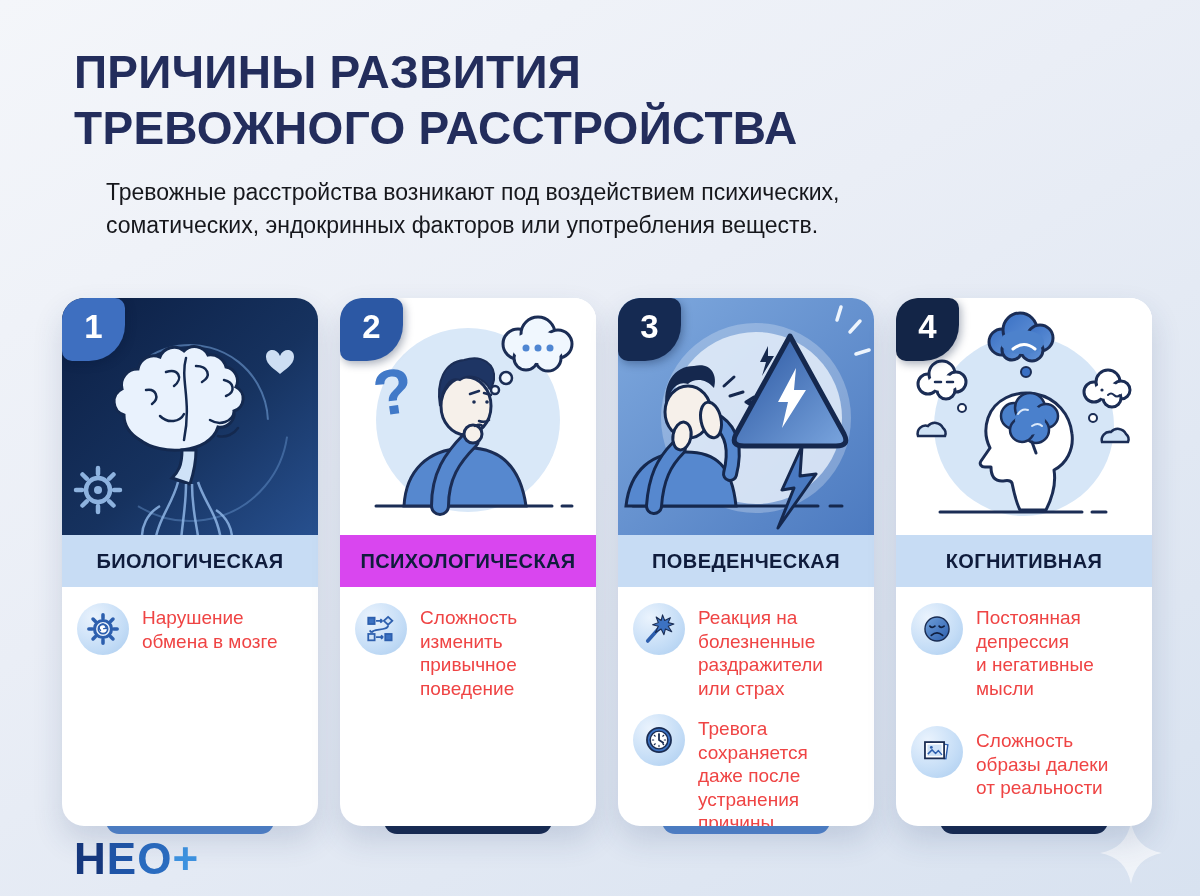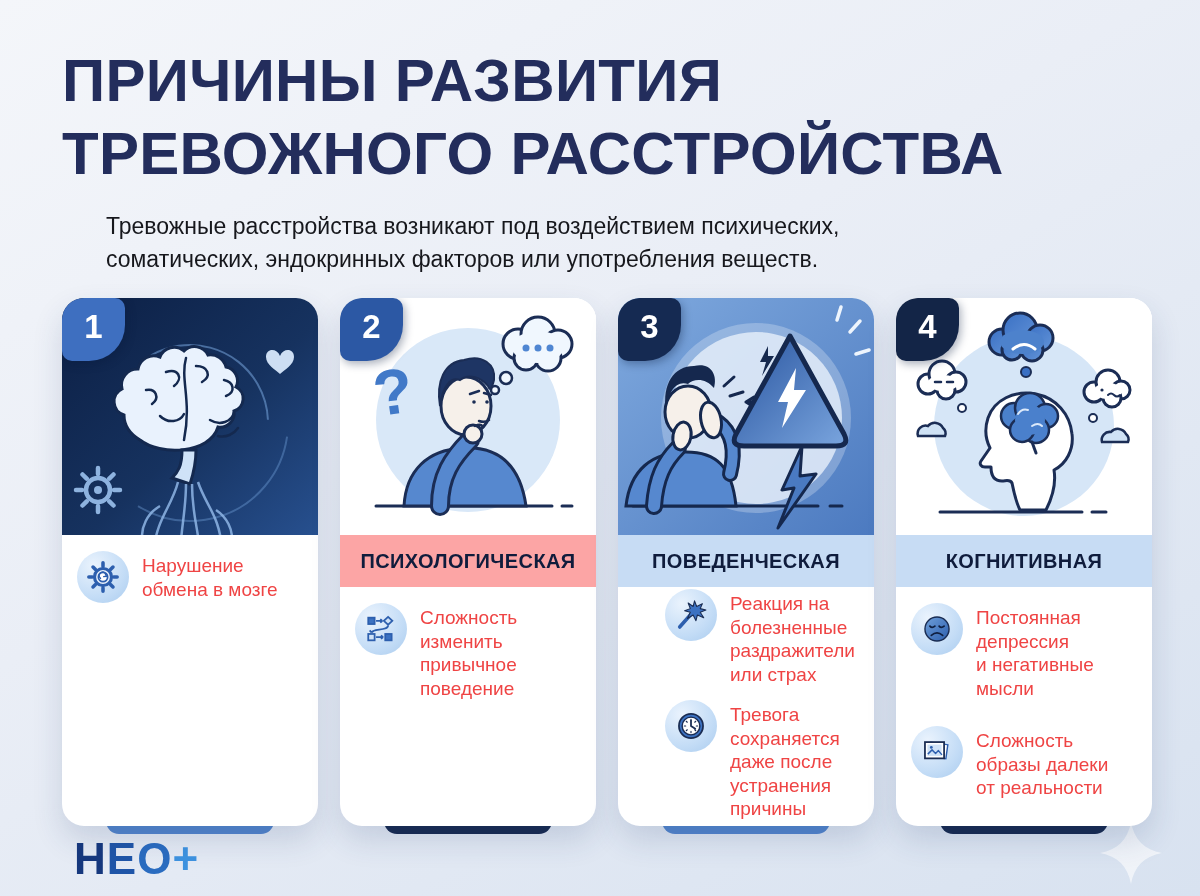--- a/index.html
+++ b/index.html
@@ -2,42 +2,42 @@
 <html><head>
 <meta charset="utf-8">
 <style>
   html,body{margin:0;padding:0;}
   body{
     width:1200px;height:896px;overflow:hidden;position:relative;
     font-family:"Liberation Sans", sans-serif;
     background:linear-gradient(150deg,#f4f6fa 0%,#eaeef6 42%,#d8e2f0 100%);
   }
   .header{position:absolute;left:62px;top:44px;width:1080px;}
-  .title{font-size:60px;font-weight:800;line-height:1.22;color:#232d5c;letter-spacing:.3px;}
+  .title{font-size:46px;font-weight:800;line-height:1.22;color:#232d5c;letter-spacing:.3px;margin-left:12px;}
   .subtitle{margin-top:20px;font-size:23px;line-height:1.42;color:#16171c;white-space:pre-line;margin-left:44px;}
 
   .cards{position:absolute;left:62px;top:298px;display:flex;gap:22px;}
   .card{width:256px;height:528px;position:relative;}
   .tab{position:absolute;left:17%;width:66%;bottom:-8px;height:26px;border-radius:13px;}
   .card-body{
     position:relative;z-index:1;width:100%;height:100%;background:#fff;
     border-radius:22px;overflow:hidden;box-shadow:0 14px 30px rgba(35,60,110,.16);
   }
   .illu{height:237px;position:relative;background:#fff;}
   .illu svg{display:block;width:100%;height:100%;}
   .badge{
     position:absolute;top:0;left:0;width:63px;height:63px;z-index:2;
     border-radius:20px 10px 36px 10px;color:#fff;font-size:33px;font-weight:800;
     display:flex;align-items:center;justify-content:center;box-sizing:border-box;padding-bottom:6px;
     box-shadow:2px 3px 8px rgba(10,25,60,.35);
   }
   .band{height:52px;display:flex;align-items:center;justify-content:center;
     font-size:20px;font-weight:700;color:#0f1c3c;letter-spacing:.4px;}
   .content{padding:16px 10px 0 15px;display:flex;flex-direction:column;gap:26px;}
-  .card:nth-child(3) .content{gap:14px;padding-top:2px;margin-left:32px;}
+  .card:nth-child(3) .content{gap:14px;padding-top:16px;}
   .item{display:flex;gap:13px;align-items:flex-start;}
   .icon-circle{width:52px;height:52px;border-radius:50%;flex:0 0 52px;
     background:radial-gradient(circle at 32% 28%,#eaf3fd 0%,#c3dcf6 62%,#a9cbee 100%);
     display:flex;align-items:center;justify-content:center;}
   .icon-circle svg{width:34px;height:34px;}
   .item-text{font-size:19px;line-height:1.24;color:#ef4444;white-space:pre-line;padding-top:3px;font-weight:500;}
 
   .logo{position:absolute;left:74px;top:834px;font-size:44px;font-weight:800;letter-spacing:1px;}
   .sparkle{position:absolute;left:1098px;top:820px;width:66px;height:66px;opacity:.85;}
 </style>
@@ -94,20 +94,21 @@
               <path d="M-12 72 C-18 96 -34 110 -36 140"></path>
               <path d="M-4 74 C-4 102 -10 122 -10 150"></path>
               <path d="M2 74 C2 112 12 126 10 160"></path>
               <path d="M8 72 C16 96 30 106 32 140"></path>
               <path d="M-30 96 C-44 104 -48 118 -48 126"></path>
               <path d="M26 100 C38 108 42 120 42 128"></path>
             </g>
           </g>
         </svg>
       </div>
+      <div class="band" style="background-color: rgb(199, 220, 244);">БИОЛОГИЧЕСКАЯ</div>
       <div class="content">
         <div class="item">
           <span class="icon-circle">
             <svg viewBox="0 0 48 48" fill="none">
               <circle cx="24" cy="24" r="12" fill="#eaf2fc" stroke="#2d5fae" stroke-width="4.5"></circle>
               <path d="M39 24h5M9 24H4M24 39v5M24 9V4M34.6 34.6l3.5 3.5M13.4 13.4L9.9 9.9M34.6 13.4l3.5-3.5M13.4 34.6l-3.5 3.5" stroke="#2d5fae" stroke-width="5" stroke-linecap="round"></path>
               <circle cx="24" cy="24" r="6.5" fill="#fff" stroke="#2d5fae" stroke-width="2.5"></circle>
               <path d="M20.5 26a5 5 0 1 1 8-3.5M27 19l2 4-4 .5" stroke="#2d5fae" stroke-width="2" stroke-linecap="round" stroke-linejoin="round"></path>
             </svg>
           </span>
@@ -149,21 +150,21 @@
           <path d="M130 96 l9 -3 M144 95 l7 2" stroke="#1b2d55" stroke-width="2.5" stroke-linecap="round" fill="none"></path>
           <circle cx="134" cy="104" r="1.8" fill="#1b2d55"></circle>
             <circle cx="147" cy="104" r="1.8" fill="#1b2d55"></circle>
           <path d="M139 123 q6 2 10 -1" stroke="#1b2d55" stroke-width="2.5" fill="none" stroke-linecap="round"></path>
           <path d="M100 208 C100 178 112 160 130 142" stroke="#1b2d55" stroke-width="20" stroke-linecap="round" fill="none"></path>
           <path d="M100 208 C100 178 112 160 130 142" stroke="#5688cf" stroke-width="14" stroke-linecap="round" fill="none"></path>
           <circle cx="133" cy="136" r="9" fill="#f6f0ea" stroke="#1b2d55" stroke-width="3"></circle>
           <path d="M135 128 q6 -3 8 1" stroke="#1b2d55" stroke-width="2.5" fill="none" stroke-linecap="round"></path>
         </svg>
       </div>
-      <div class="band" style="background-color: #fca5a5;">ПСИХОЛОГИЧЕСКАЯ</div>
+      <div class="band" style="background-color: #d946ef;">ПСИХОЛОГИЧЕСКАЯ</div>
       <div class="content">
         <div class="item">
           <span class="icon-circle">
             <svg viewBox="0 0 48 48" fill="none" stroke="#2d5fae" stroke-width="2.5">
               <rect x="6" y="8" width="9" height="9" fill="#3c72c2"></rect>
               <path d="M17 12.5 H26 M26 12.5 l-3 -2.5 M26 12.5 l-3 2.5"></path>
               <path d="M34 7 l6 5.5 -6 5.5 -6 -5.5 Z" fill="#cfe2f7"></path>
               <path d="M34 19 C34 27 12 23 10.5 29 M10.5 29 l-2.5 -3 M10.5 29 l3 -2"></path>
               <rect x="6" y="31" width="9" height="9" fill="#cfe2f7"></rect>
               <path d="M17 35.5 H27 M27 35.5 l-3 -2.5 M27 35.5 l-3 2.5"></path>

